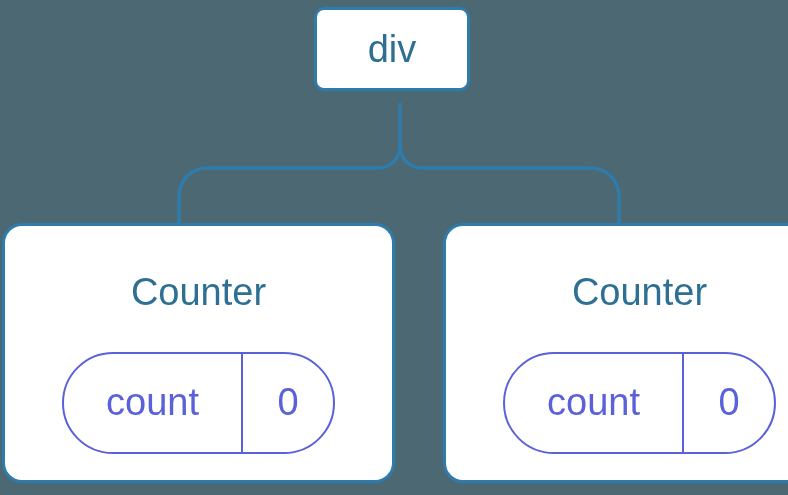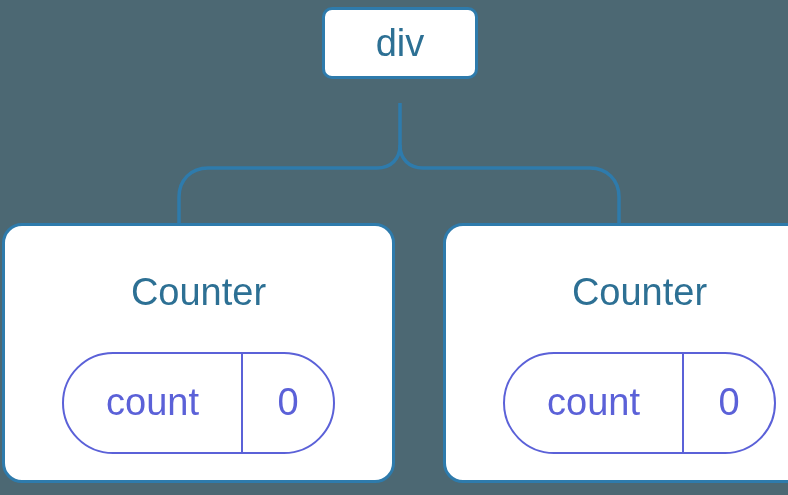--- a/index.html
+++ b/index.html
@@ -11,24 +11,24 @@
     overflow: hidden;
     font-family: "Liberation Sans", sans-serif;
   }
   .node {
     position: absolute;
     box-sizing: border-box;
     background: var(--card-bg, #ffffff);
     border: 3px solid var(--node-border, #2e7bac);
   }
   .root-node {
-    left: 322px;
+    left: 314px;
     top: 7px;
     width: 156px;
-    height: 72px;
+    height: 84px;
     border-radius: 10px;
     display: flex;
     align-items: center;
     justify-content: center;
     font-size: 38px;
     color: var(--node-text, #2d7094);
   }
   .connector {
     position: absolute;
     left: 0;

